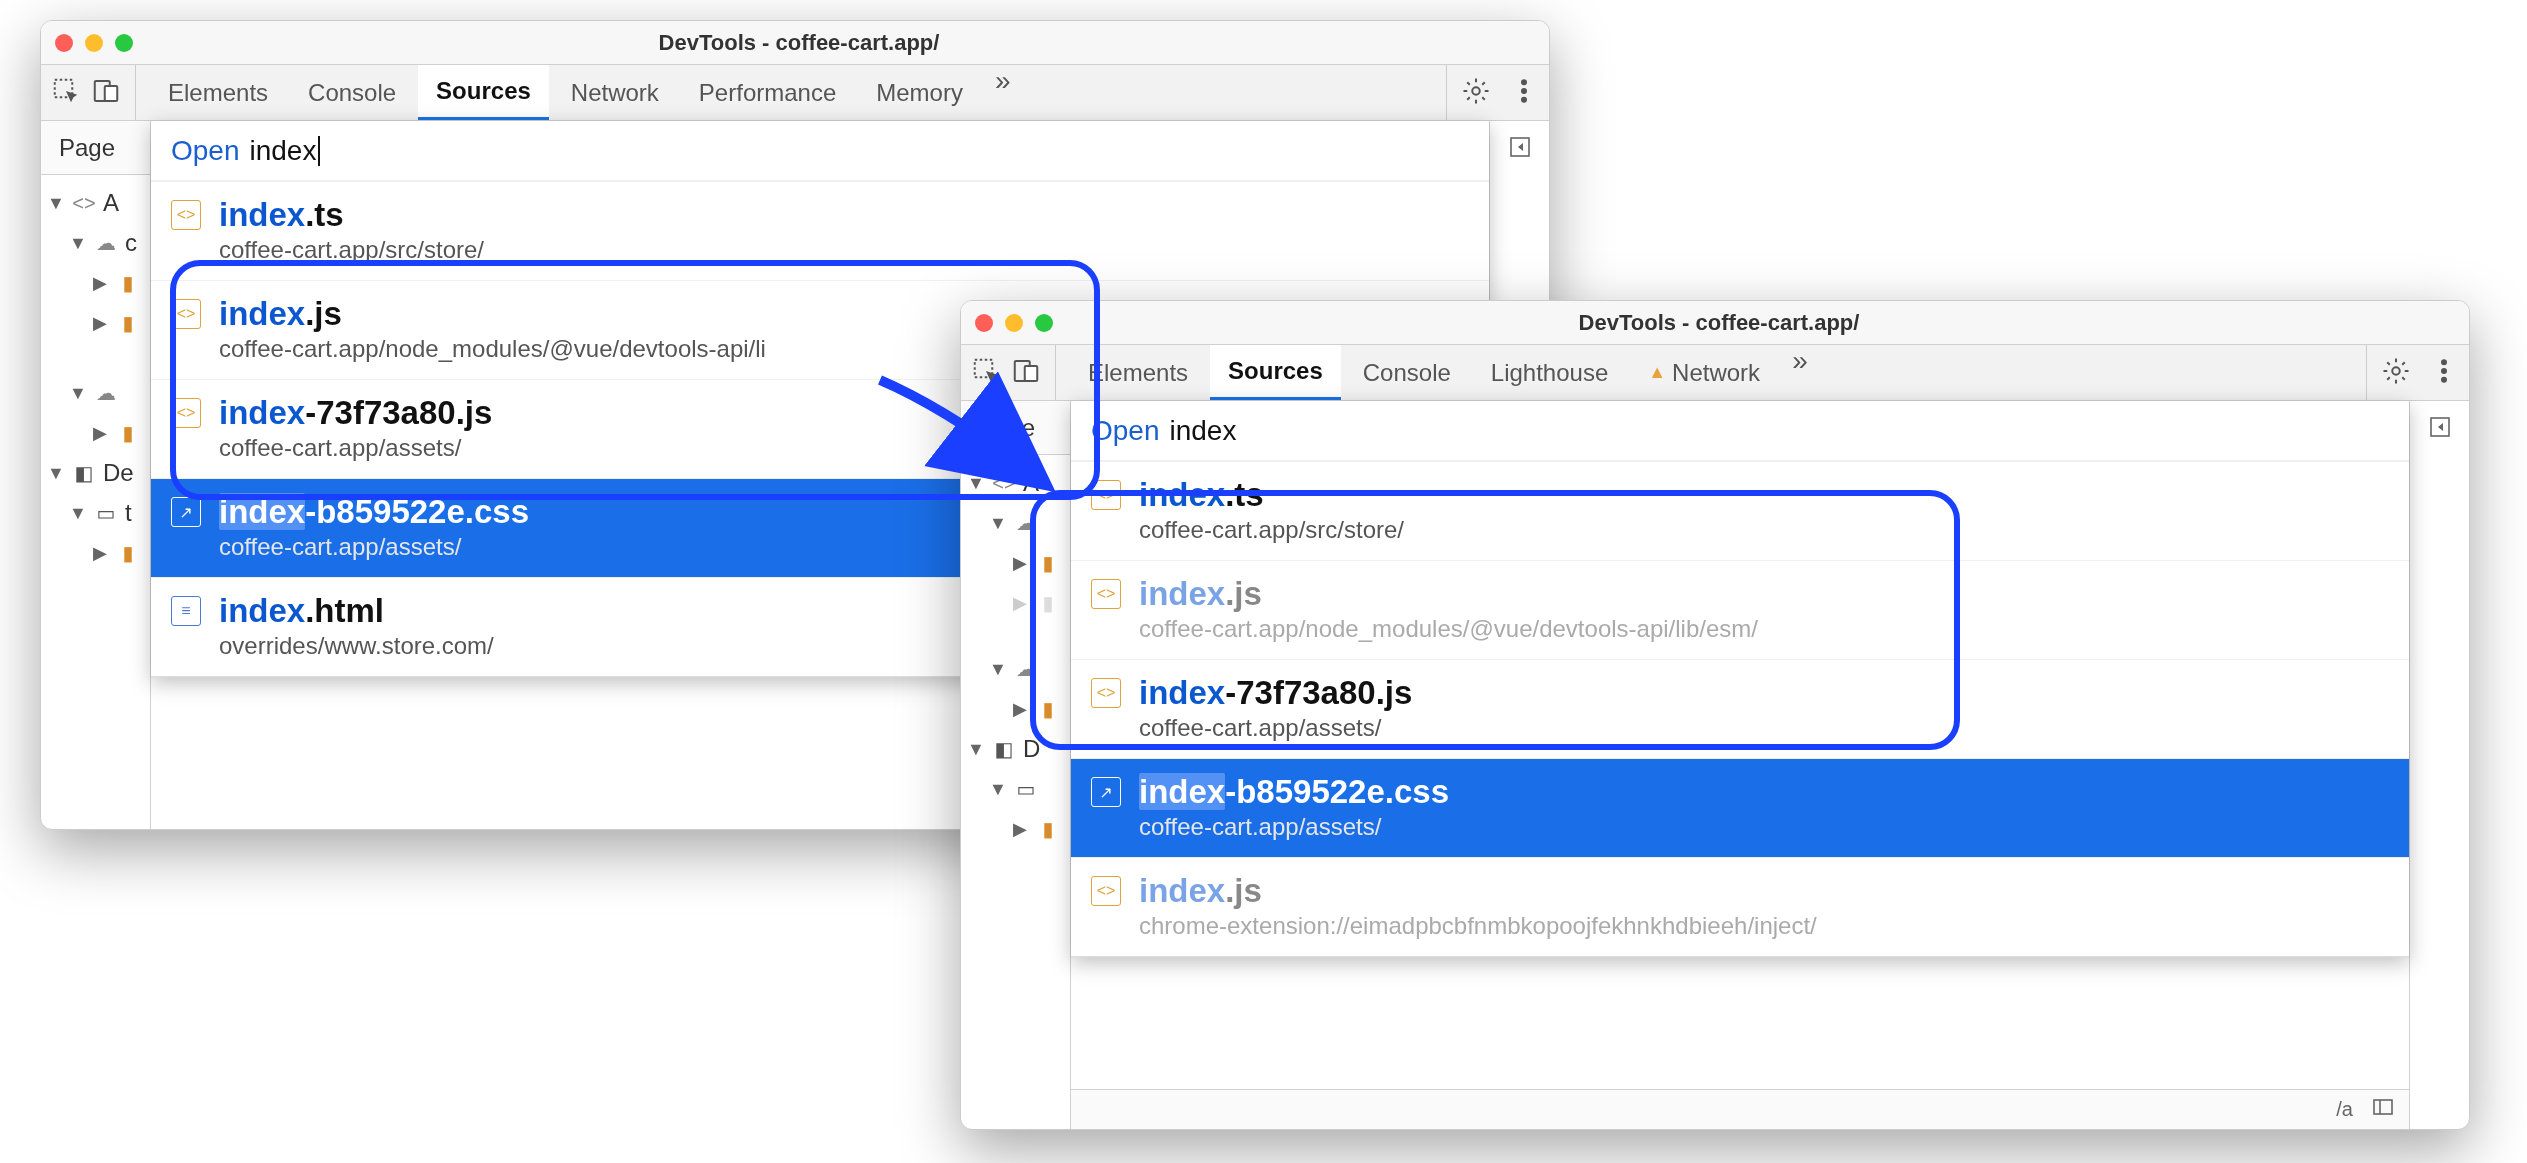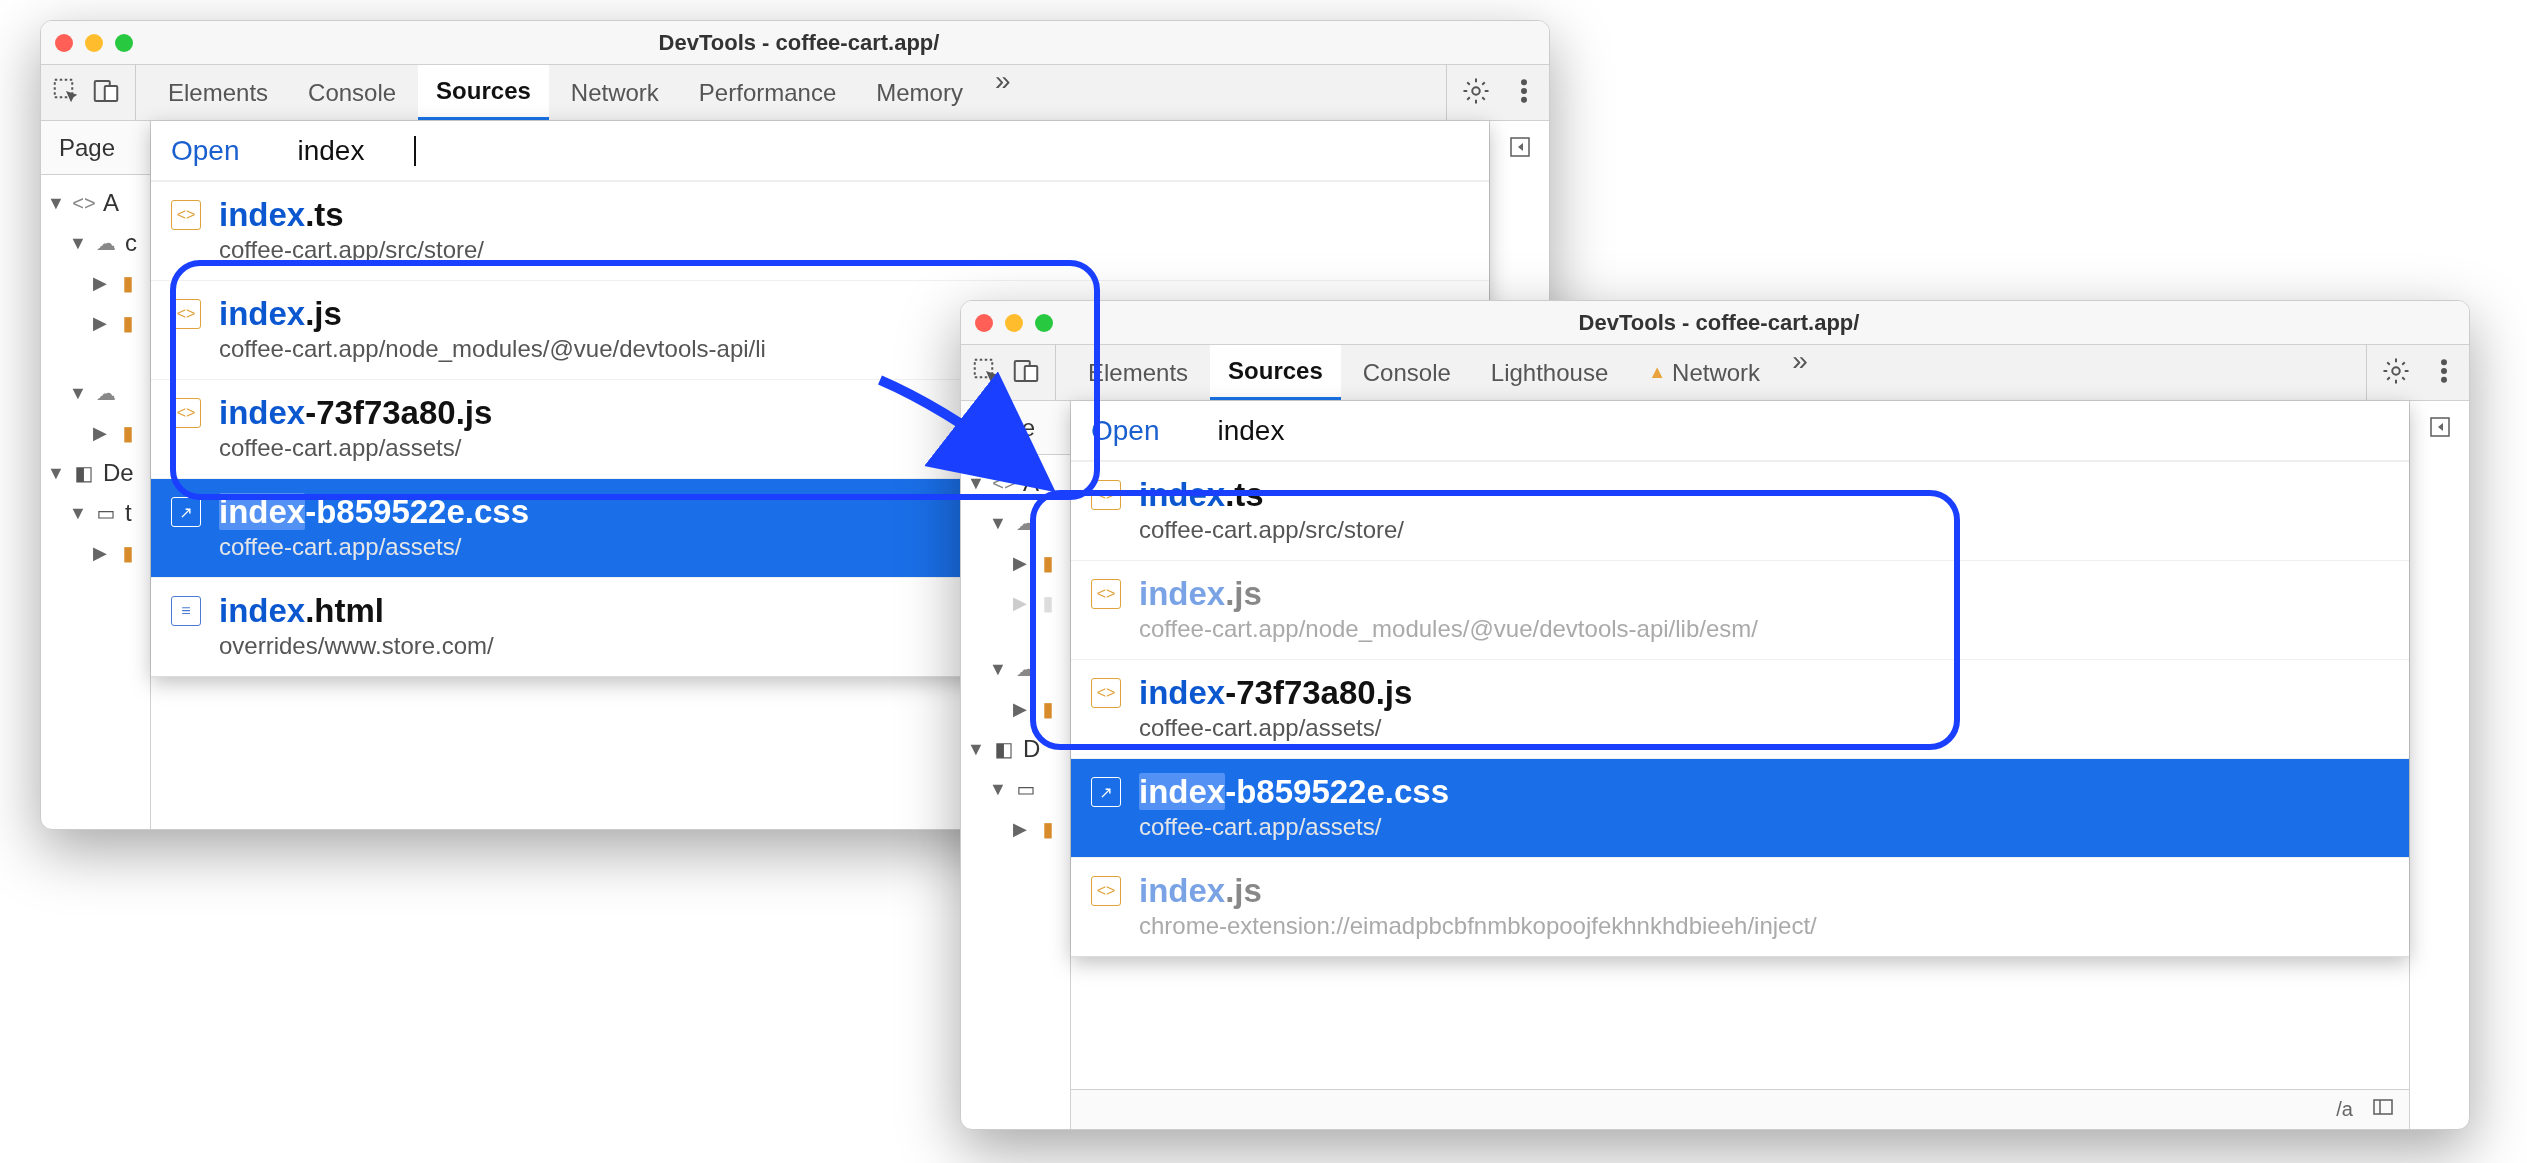--- a/index.html
+++ b/index.html
@@ -97,21 +97,20 @@
   .quickopen {
     position:absolute; top:0; left:0; right:0;
     background:#fff;
     box-shadow: 0 6px 20px rgba(0,0,0,0.25);
     border-bottom:1px solid #ddd;
   }
   .qo-input {
     height:60px; display:flex; align-items:center;
     padding:0 20px; font-size:28px;
     border-bottom:1px solid #eee;
-    gap:48px;
   }
   .qo-cmd { color:#1a5fd0; font-weight:500; }
   .qo-query { color:#111; margin-left:10px; }
   .qo-cursor { display:inline-block; width:2px; height:30px; background:#111; margin-left:2px; vertical-align:middle;}
   .qo-item {
     display:flex; gap:18px; align-items:flex-start;
     padding:14px 20px 16px 20px;
     border-top:1px solid #f0f0f0;
   }
   .qo-item.selected { background:#1a6fe8; color:#fff; }

